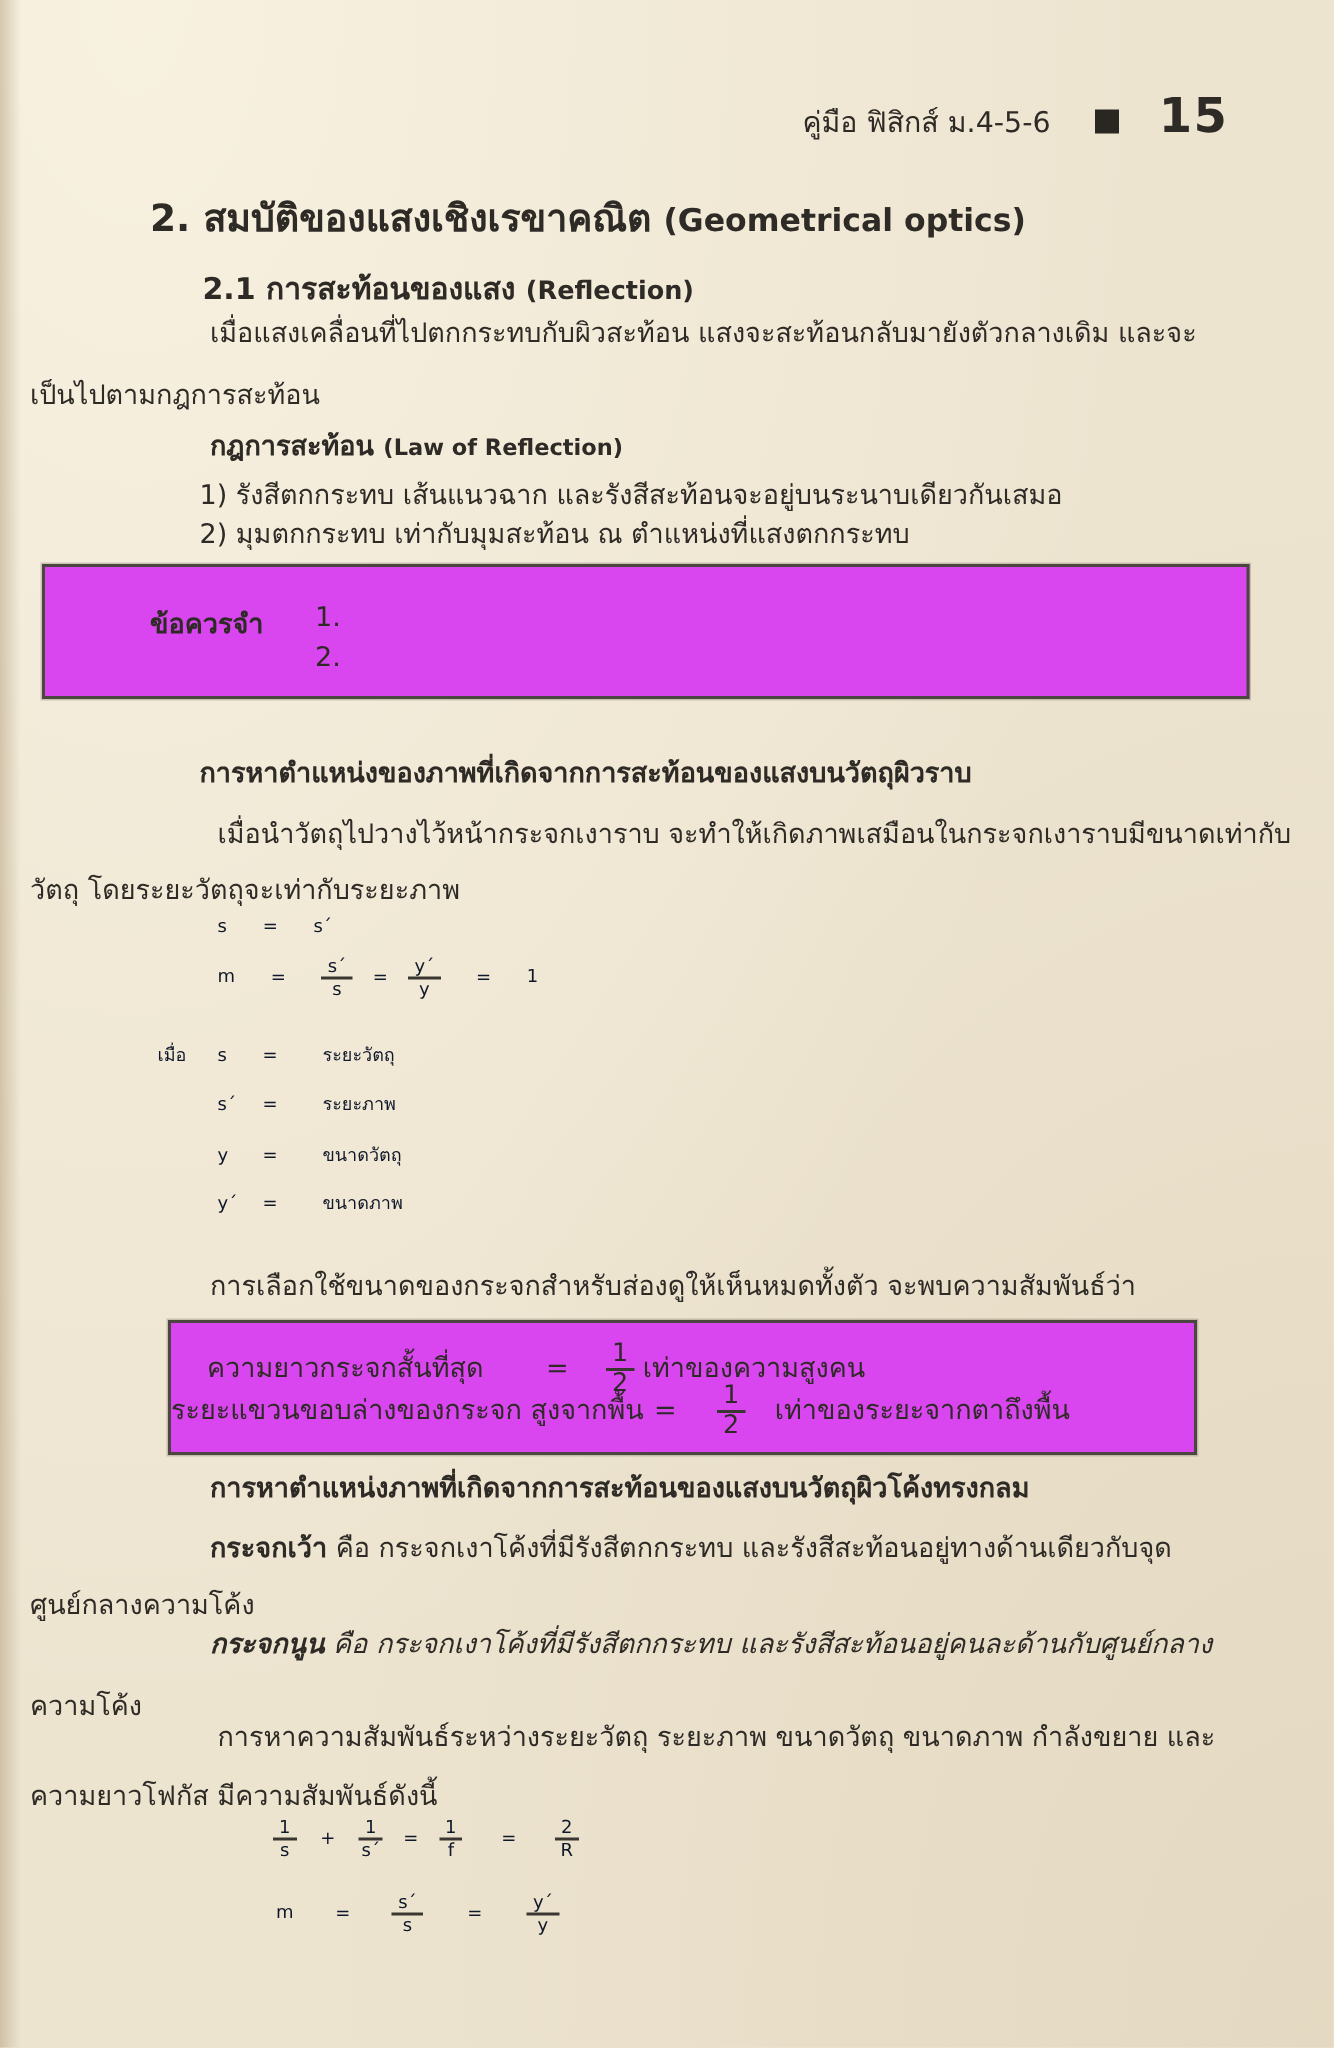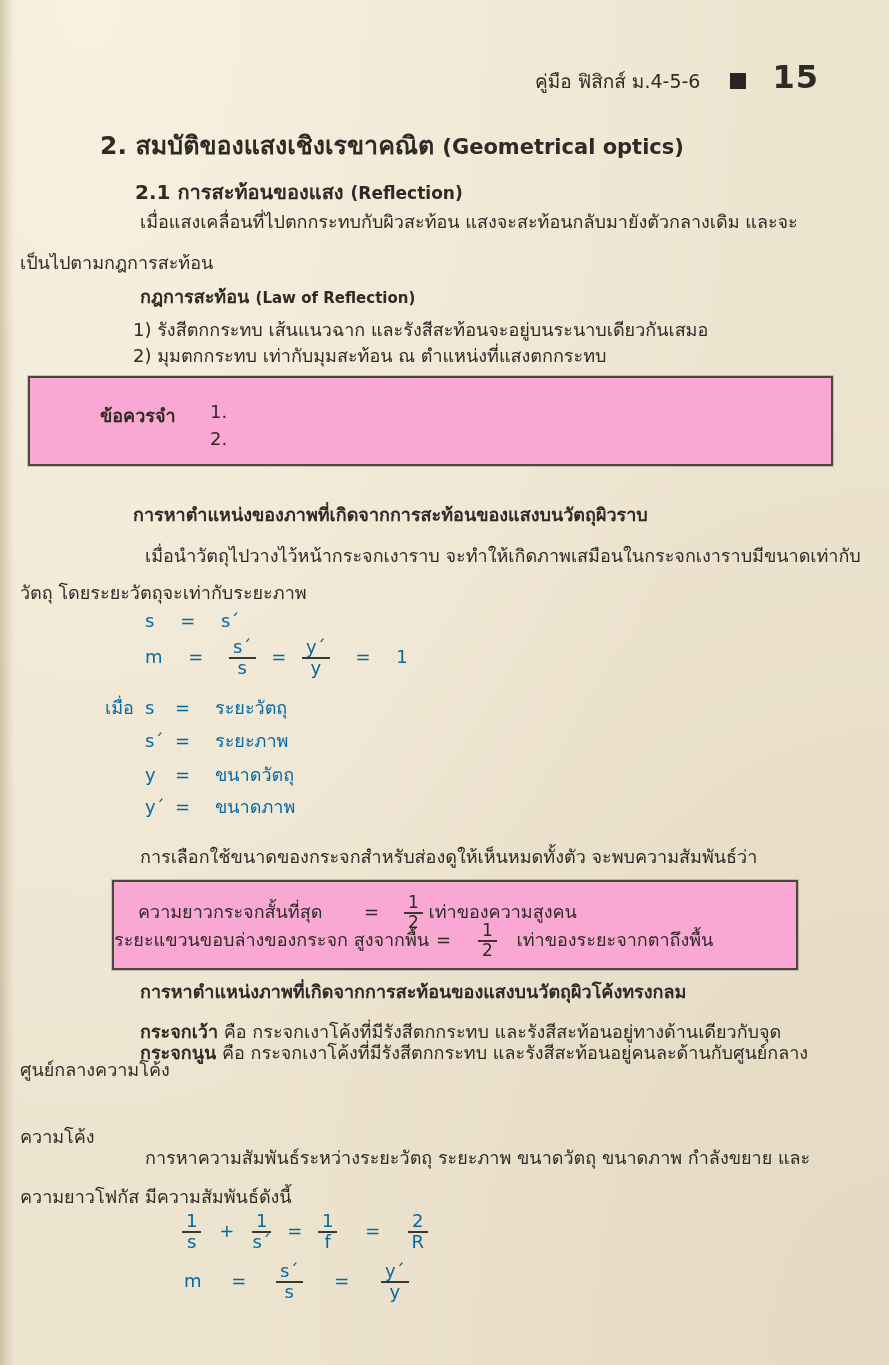--- a/index.html
+++ b/index.html
@@ -20,29 +20,29 @@
     .header { top: 58px; left: 535px; font-size: 19px; }
     .header .square { display: inline-block; width: 16px; height: 16px; background: #2a2622; margin: 0 26px 0 30px; vertical-align: -1px; }
     .header .page-no { font-size: 32px; font-weight: bold; letter-spacing: 1px; }
     .h1 { top: 125px; left: 100px; font-size: 25px; font-weight: bold; }
     .h1 .en { font-size: 21px; margin-left: 8px; }
     .h2 { top: 176px; left: 135px; font-size: 20px; font-weight: bold; }
     .h2 .en { font-size: 17px; }
     .p { font-size: 18px; }
     .b { font-weight: bold; }
     .box {
-      position: absolute; background: #f9a8d4;
+      position: absolute; background: #d946ef;
       border: 2px solid #4b4640; box-shadow: 0 0 0 1px rgba(80,70,60,0.25);
     }
     .box1 { left: 28px; top: 376px; width: 801px; height: 86px; }
     .box2 { left: 112px; top: 880px; width: 666px; height: 86px; padding-left: 16px; }
     .frac { display: inline-block; text-align: center; vertical-align: middle; }
     .frac .num { display: block; border-bottom: 2px solid #3a3631; padding: 0 4px; line-height: 1.05; }
     .frac .den { display: block; line-height: 1.05; }
-    .math { font-size: 18px; color: #0369a1; }
+    .math { font-size: 12px; color: #0f172a; }
   </style>
 </head>
 <body>
 
 <div class="gutter"></div>
 
 <div class="abs header">
   <span>คู่มือ ฟิสิกส์ ม.4-5-6</span><span class="square"></span><span class="page-no">15</span>
 </div>
 
@@ -104,21 +104,21 @@
   </div>
   <div class="abs p" style="top:40px; left:0px;">
     <span style="display:inline-block;width:322px;">ระยะแขวนขอบล่างของกระจก  สูงจากพื้น</span><span style="display:inline-block;width:42px;">=</span><span class="frac" style="font-size:17px;"><span class="num">1</span><span class="den">2</span></span>
     <span style="margin-left:14px;">เท่าของระยะจากตาถึงพื้น</span>
   </div>
 </div>
 
 <div class="abs p b" style="top:977px; left:140px;">การหาตำแหน่งภาพที่เกิดจากการสะท้อนของแสงบนวัตถุผิวโค้งทรงกลม</div>
 <div class="abs p" style="top:1017px; left:140px;"><span class="b">กระจกเว้า</span><span> คือ  กระจกเงาโค้งที่มีรังสีตกกระทบ   และรังสีสะท้อนอยู่ทางด้านเดียวกับจุด</span></div>
 <div class="abs p" style="top:1055px; left:20px;">ศูนย์กลางความโค้ง</div>
-<div class="abs p" style="top:1038px; left:140px;"><span class="b">กระจกนูน</span><span> คือ  กระจกเงาโค้งที่มีรังสีตกกระทบ  และรังสีสะท้อนอยู่คนละด้านกับศูนย์กลาง</span></div>
+<div class="abs p" style="top:1081px; left:140px;font-style:italic;"><span class="b">กระจกนูน</span><span> คือ  กระจกเงาโค้งที่มีรังสีตกกระทบ  และรังสีสะท้อนอยู่คนละด้านกับศูนย์กลาง</span></div>
 <div class="abs p" style="top:1122px; left:20px;">ความโค้ง</div>
 <div class="abs p" style="top:1143px; left:145px;">การหาความสัมพันธ์ระหว่างระยะวัตถุ  ระยะภาพ  ขนาดวัตถุ ขนาดภาพ  กำลังขยาย  และ</div>
 <div class="abs p" style="top:1182px; left:20px;">ความยาวโฟกัส  มีความสัมพันธ์ดังนี้</div>
 
 <div class="abs math" style="top:1212px; left:182px;">
   <span class="frac"><span class="num">1</span><span class="den">s</span></span>
   <span style="margin:0 12px;">+</span>
   <span class="frac"><span class="num">1</span><span class="den">s´</span></span>
   <span style="margin:0 10px;">=</span>
   <span class="frac"><span class="num">1</span><span class="den">f</span></span>

